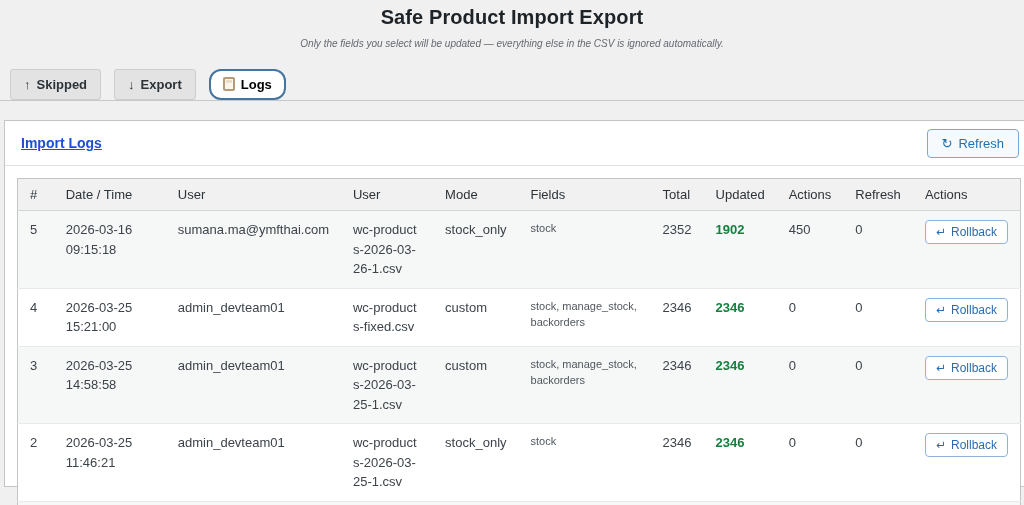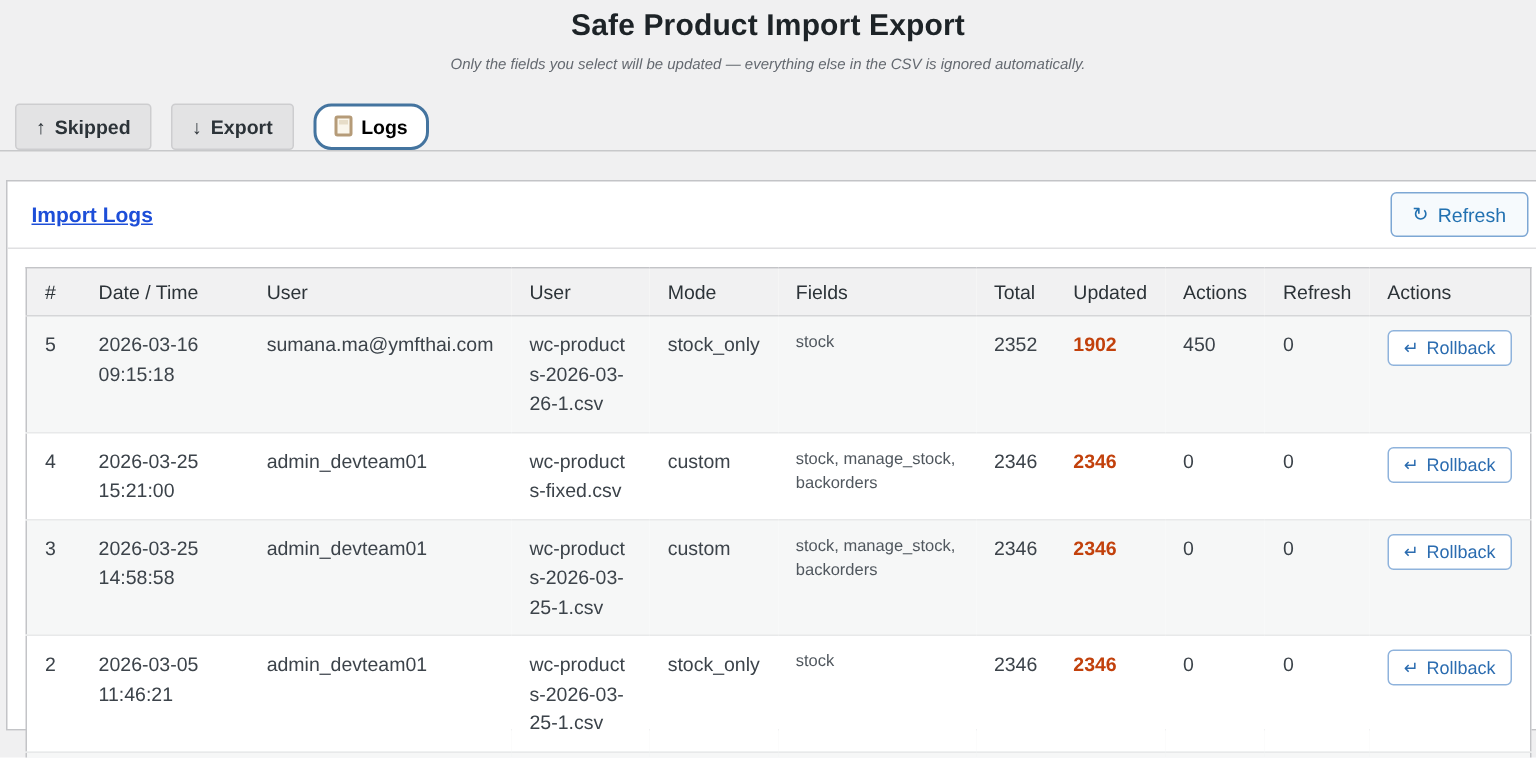--- a/index.html
+++ b/index.html
@@ -125,21 +125,21 @@
     padding: 9px 12px;
     vertical-align: top;
     line-height: 1.5;
     border-top: 1px solid #e8e9ea;
   }
   table.logs tbody tr:first-child td { border-top: none; }
   table.logs tbody tr:nth-child(odd) { background: #f6f7f7; }
   table.logs tbody tr:nth-child(even) { background: #ffffff; }
   td.file-cell { word-break: break-all; }
   td.fields-cell { font-size: 11px; color: #50575e; line-height: 1.8; }
-  td.updated-cell { font-weight: 700; color: #c2410c; }
+  td.updated-cell { font-weight: 700; color: #15803d; }
   .rollback-btn {
     display: inline-flex;
     align-items: center;
     gap: 5px;
     background: #ffffff;
     border: 1px solid #8fb3dc;
     color: #2b6cb0;
     font-size: 12px;
     padding: 4px 10px;
     border-radius: 4px;
@@ -270,21 +270,21 @@
     <td>0</td>
     <td>
       <button class="rollback-btn">
         <span>↵</span>
         <span>Rollback</span>
       </button>
     </td>
   </tr>
           <tr>
     <td>2</td>
-    <td>2026-03-05 11:46:21</td>
+    <td>2026-03-25 11:46:21</td>
     <td>admin_devteam01</td>
     <td class="file-cell">wc-products-2026-03-25-1.csv</td>
     <td>stock_only</td>
     <td class="fields-cell">stock</td>
     <td>2346</td>
     <td class="updated-cell">2346</td>
     <td>0</td>
     <td>0</td>
     <td>
       <button class="rollback-btn">

